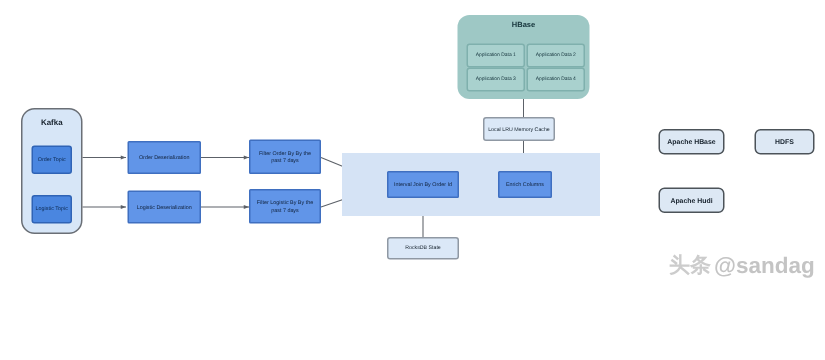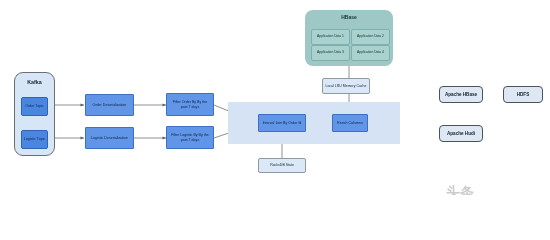--- a/index.html
+++ b/index.html
@@ -135,21 +135,20 @@
   .watermark {
     position: absolute;
     display: flex;
     align-items: center;
     gap: 2px;
     font-size: 15px;
     font-weight: bold;
     color: #bfbfbf;
     letter-spacing: 0px;
     opacity: 0.92;
-    margin-top: 16px;
   }
   .wm-logo {
     font-size: 14px;
     color: #c8c8c8;
     font-weight: bold;
   }
 </style>
 </head>
 <body>
 
@@ -214,15 +213,16 @@
   <div class="node pale-box" style="left:322px; top:78px; width:48px; height:16px;">Local LRU Memory Cache</div>
 
   <div class="node pale-box" style="left:258px; top:158px; width:48px; height:15px;">RocksDB State</div>
 
   <div class="node store-box" style="left:439px; top:86px; width:44px; height:17px;">Apache HBase</div>
   <div class="node store-box" style="left:503px; top:86px; width:40px; height:17px;">HDFS</div>
   <div class="node store-box" style="left:439px; top:125px; width:44px; height:17px;">Apache Hudi</div>
 
   <div class="watermark" style="left:446px; top:168px;">
     <span class="wm-logo">头条</span>
+    <span>@sandag</span>
   </div>
 
 </div>
 
 </body></html>

